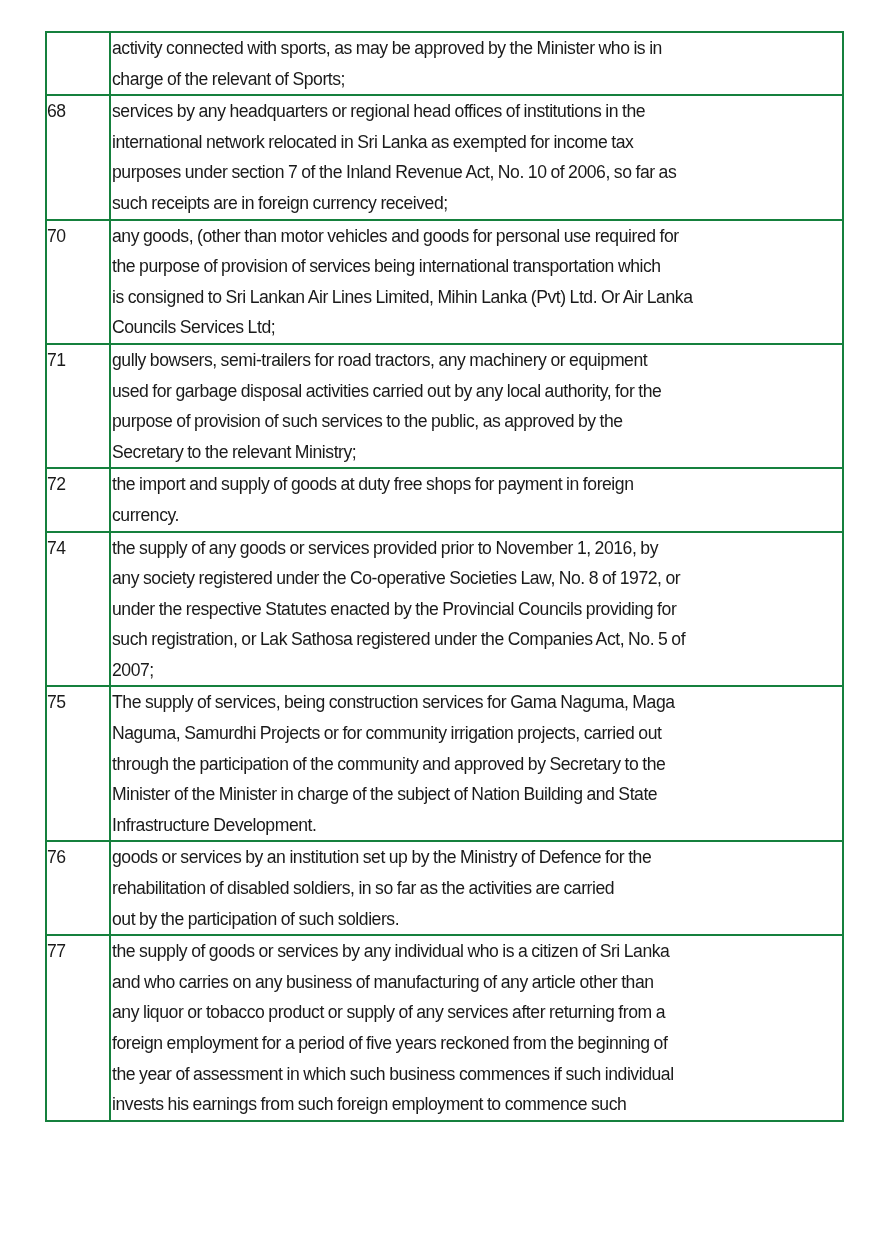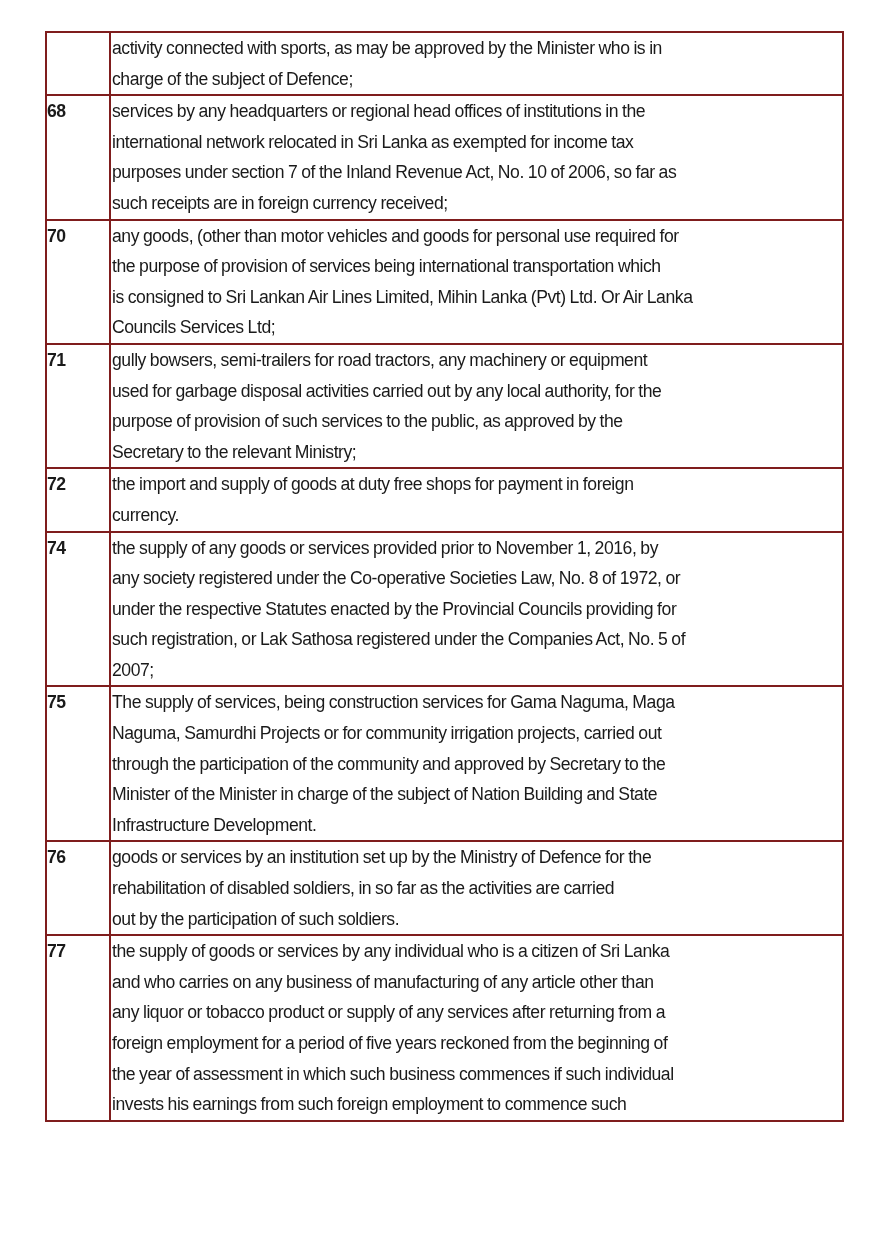--- a/index.html
+++ b/index.html
@@ -17,48 +17,48 @@
     }
     .doc-table {
       position: absolute;
       left: 45px;
       top: 31px;
       width: 797px;
       border-collapse: collapse;
       table-layout: fixed;
     }
     .doc-table td {
-      border: 2px solid #7f1d1d;
+      border: 2px solid #15803d;
       vertical-align: top;
       padding: 0;
       font-size: 17.6px;
       line-height: 30.6px;
       letter-spacing: -0.45px;
       word-spacing: -0.5px;
     }
     .col-num { width: 64px; }
     .col-text { width: 733px; }
-    .num-cell { padding-left: 0px !important; font-weight: bold; }
+    .num-cell { padding-left: 0px !important; }
     .text-cell { padding-left: 1px !important; padding-right: 0 !important; }
     .line { display: block; white-space: nowrap; }
   </style>
 </head>
 <body>
 
 <table class="doc-table">
   <colgroup>
     <col class="col-num">
     <col class="col-text">
   </colgroup>
   <tbody id="table-body">
   <tr>
         <td class="num-cell"></td>
         <td class="text-cell">
           <span class="line">activity connected with sports, as may be approved by the Minister who is in</span>
-          <span class="line">charge of the subject of Defence;</span>
+          <span class="line">charge of the relevant of Sports;</span>
         </td>
       </tr>
       <tr>
         <td class="num-cell">68</td>
         <td class="text-cell">
           <span class="line">services by any headquarters or regional head offices of institutions in the</span>
           <span class="line">international network relocated in Sri Lanka as exempted for income tax</span>
           <span class="line">purposes under section 7 of the Inland Revenue Act, No. 10 of 2006, so far as</span>
           <span class="line">such receipts are in foreign currency received;</span>
         </td>

